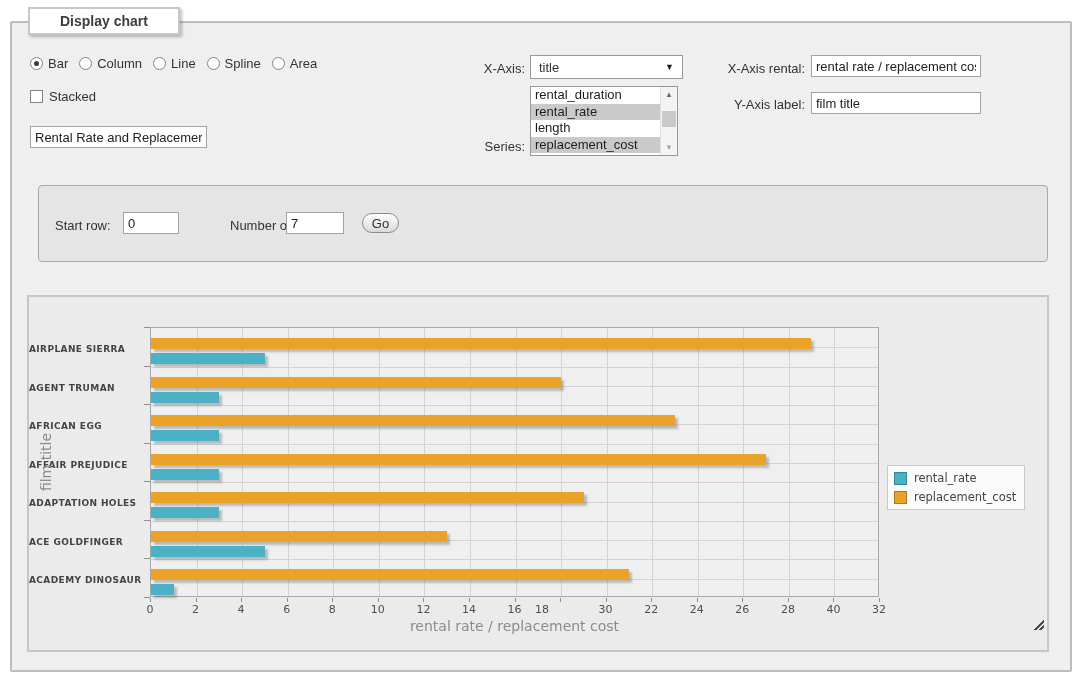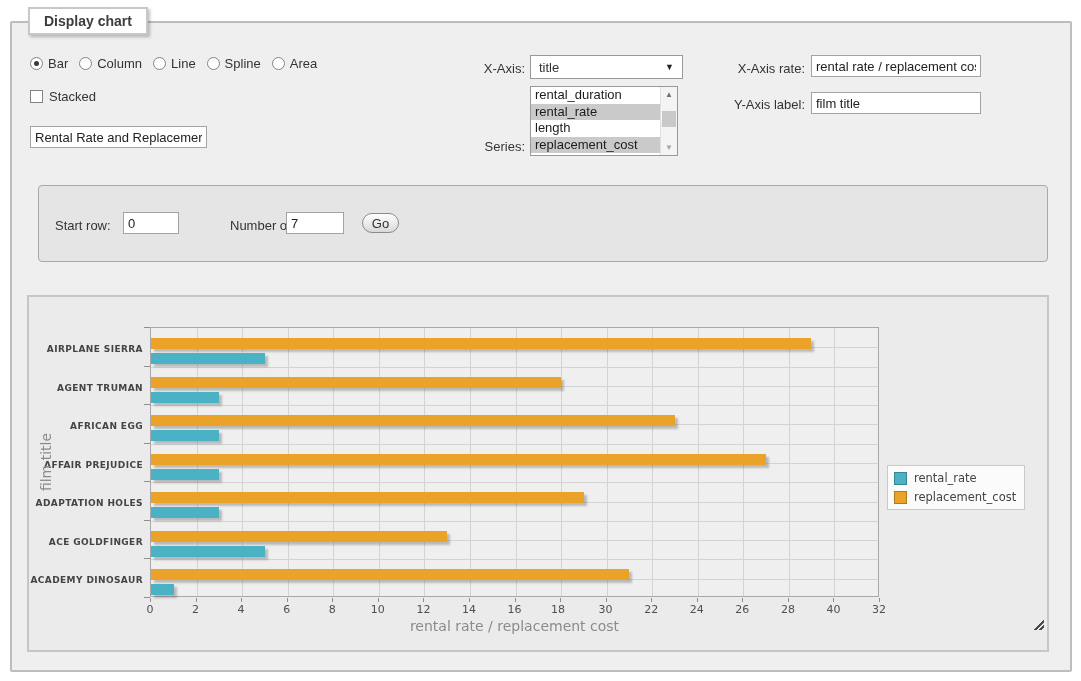--- a/index.html
+++ b/index.html
@@ -2,21 +2,21 @@
 <html><head>
 <meta charset="utf-8">
 <style>
   * { box-sizing: border-box; margin: 0; padding: 0; }
   html,body { width:1081px; height:681px; background:#fff; font-family:"Liberation Sans",sans-serif; }
   body { position:relative; overflow:hidden; font-size:13px; color:#333; }
 
   .fieldset { position:absolute; left:10px; top:21px; width:1062px; height:651px;
               background:#efefef; border:2px solid #bdbdbd; border-radius:2px; }
   .legend-tab { position:absolute; left:28px; top:7px; background:#fff; border:2px solid #c8c8c8;
-                padding:4px 14px; font-weight:bold; font-size:14px; color:#3d3d3d;
+                padding:4px 30px; font-weight:bold; font-size:14px; color:#3d3d3d;
                 box-shadow:2px 2px 3px rgba(0,0,0,0.25); z-index:5; }
 
   .lbl { position:absolute; color:#333; font-size:13px; white-space:nowrap; }
   .lbl-r { text-align:right; }
 
   
   .radio-row { position:absolute; left:30px; top:56px; display:flex; align-items:center; gap:11px; }
   .radio-item { display:flex; align-items:center; gap:5px; cursor:default; }
   .radio { width:13px; height:13px; border:1px solid #848484; border-radius:50%; background:#fff; flex:0 0 auto; }
   .radio.sel::after { content:""; display:block; width:5px; height:5px; margin:3px; border-radius:50%; background:#3a3a3a; }
@@ -52,21 +52,21 @@
   
   .chart-box { position:absolute; left:27px; top:295px; width:1022px; height:357px;
                background:#ebebeb; border:2px solid #c6c6c6; }
   .chart-title { position:absolute; left:121px; top:8px; width:729px; text-align:center;
                  font-family:"DejaVu Sans",sans-serif; font-size:15px; color:#444; }
   .plot { position:absolute; left:121px; top:30px; width:729px; height:270px;
           background:#efefef; border:1px solid #a8a8a8; }
   .gl-v { position:absolute; top:0; width:1px; height:100%; background:#d3d3d3; }
   .gl-h { position:absolute; left:0; height:1px; width:100%; background:#d3d3d3; }
   .bar { position:absolute; height:11px; box-shadow:3px 3px 2px rgba(90,90,90,0.35); }
-  .cat-lbl { position:absolute; left:0; width:114px; text-align:right; font-family:"DejaVu Sans",sans-serif;
+  .cat-lbl { position:absolute; left:0; width:114px; font-family:"DejaVu Sans",sans-serif;
              font-size:9px; font-weight:bold; color:#444; letter-spacing:0.4px; white-space:nowrap; }
   .ytick { position:absolute; left:115px; width:6px; height:1px; background:#8f8f8f; }
   .xtick { position:absolute; top:301px; width:1px; height:4px; background:#8f8f8f; }
   .xtick-lbl { position:absolute; top:306px; width:34px; text-align:center;
                font-family:"DejaVu Sans",sans-serif; font-size:11px; color:#4f4f4f; }
   .x-title { position:absolute; left:121px; top:321px; width:729px; text-align:center;
              font-family:"DejaVu Sans",sans-serif; font-size:14px; color:#8b8b8b; }
   .y-title { position:absolute; left:17px; top:165px; transform:translate(-50%,-50%) rotate(-90deg);
              font-family:"DejaVu Sans",sans-serif; font-size:14px; color:#8b8b8b; white-space:nowrap; }
   .chart-legend { position:absolute; left:858px; top:168px; background:#fbfbfb; border:1px solid #c9c9c9;
@@ -128,21 +128,21 @@
       <div class="opt">length</div>
       <div class="opt sel">replacement_cost</div>
     </div>
   <div class="sbar">
     <div class="sbtn">▲</div>
     <div class="sthumb"></div>
     <div class="sbtn dn">▼</div>
   </div>
 </div>
 
-<div class="lbl lbl-r" style="left:700px; top:61px; width:105px;">X-Axis rate:</div>
+<div class="lbl lbl-r" style="left:700px; top:61px; width:105px;">X-Axis rental:</div>
 <input class="txt" style="left: 811px; top: 55px; width: 170px;" value="rental rate / replacement cost">
 <div class="lbl lbl-r" style="left:700px; top:97px; width:105px;">Y-Axis label:</div>
 <input class="txt" style="left: 811px; top: 92px; width: 170px;" value="film title">
 
 <div class="panel"></div>
 <div class="lbl" style="left:55px; top:218px;">Start row:</div>
 <input class="txt" style="left: 123px; top: 212px; width: 56px;" value="0">
 <div class="lbl" style="left:183px; top:218px;margin-left:47px;">Number of rows:</div>
 <input class="txt" style="left: 286px; top: 212px; width: 58px;" value="7">
 <div class="go-btn">Go</div>
@@ -220,21 +220,21 @@
       <div class="xtick-lbl" style="left: 286.3px;">8</div>
       <div class="xtick" style="left: 348.8px;"></div>
       <div class="xtick-lbl" style="left: 331.8px;">10</div>
       <div class="xtick" style="left: 394.4px;"></div>
       <div class="xtick-lbl" style="left: 377.4px;">12</div>
       <div class="xtick" style="left: 439.9px;"></div>
       <div class="xtick-lbl" style="left: 422.9px;">14</div>
       <div class="xtick" style="left: 485.5px;"></div>
       <div class="xtick-lbl" style="left: 468.5px;">16</div>
       <div class="xtick" style="left: 531.1px;"></div>
-      <div class="xtick-lbl" style="left: 512px;">18</div>
+      <div class="xtick-lbl" style="left: 496px;">18</div>
       <div class="xtick" style="left: 576.6px;"></div>
       <div class="xtick-lbl" style="left: 559.6px;">30</div>
       <div class="xtick" style="left: 622.2px;"></div>
       <div class="xtick-lbl" style="left: 605.2px; text-align: center;">22</div>
       <div class="xtick" style="left: 667.8px;"></div>
       <div class="xtick-lbl" style="left: 650.8px;">24</div>
       <div class="xtick" style="left: 713.3px;"></div>
       <div class="xtick-lbl" style="left: 696.3px;">26</div>
       <div class="xtick" style="left: 758.9px;"></div>
       <div class="xtick-lbl" style="left: 741.9px;">28</div>

